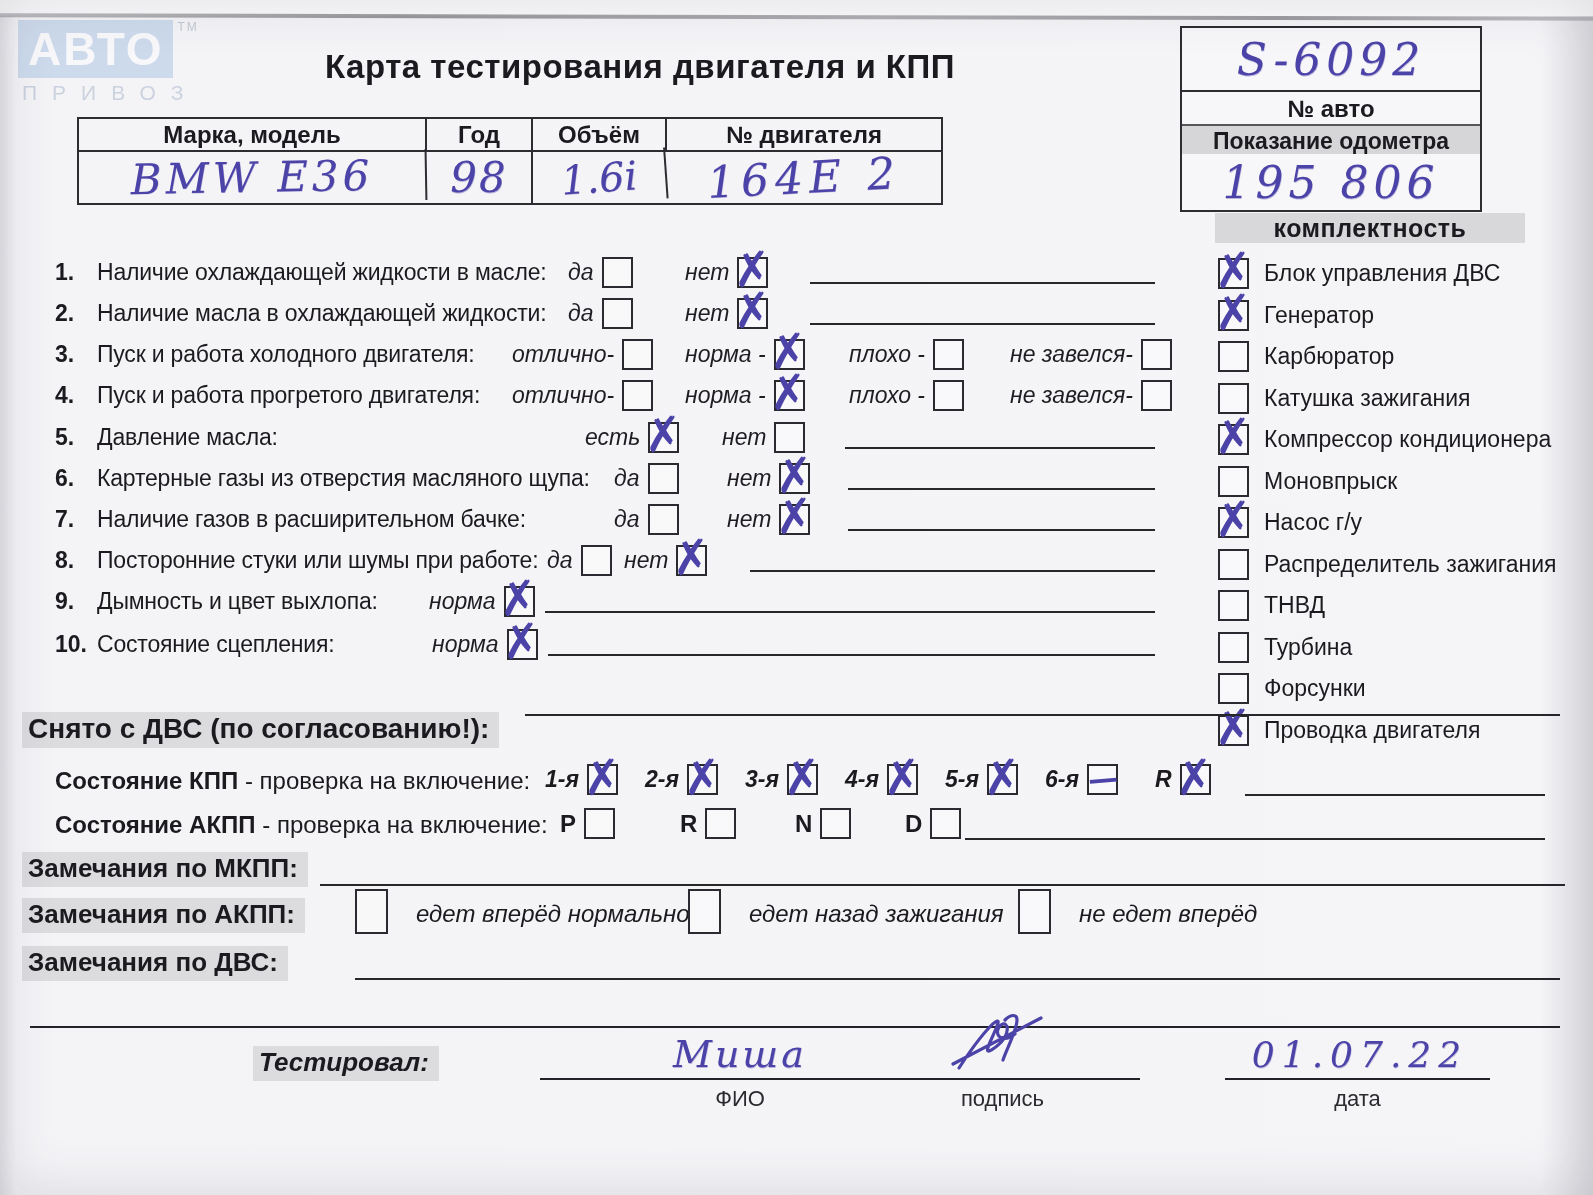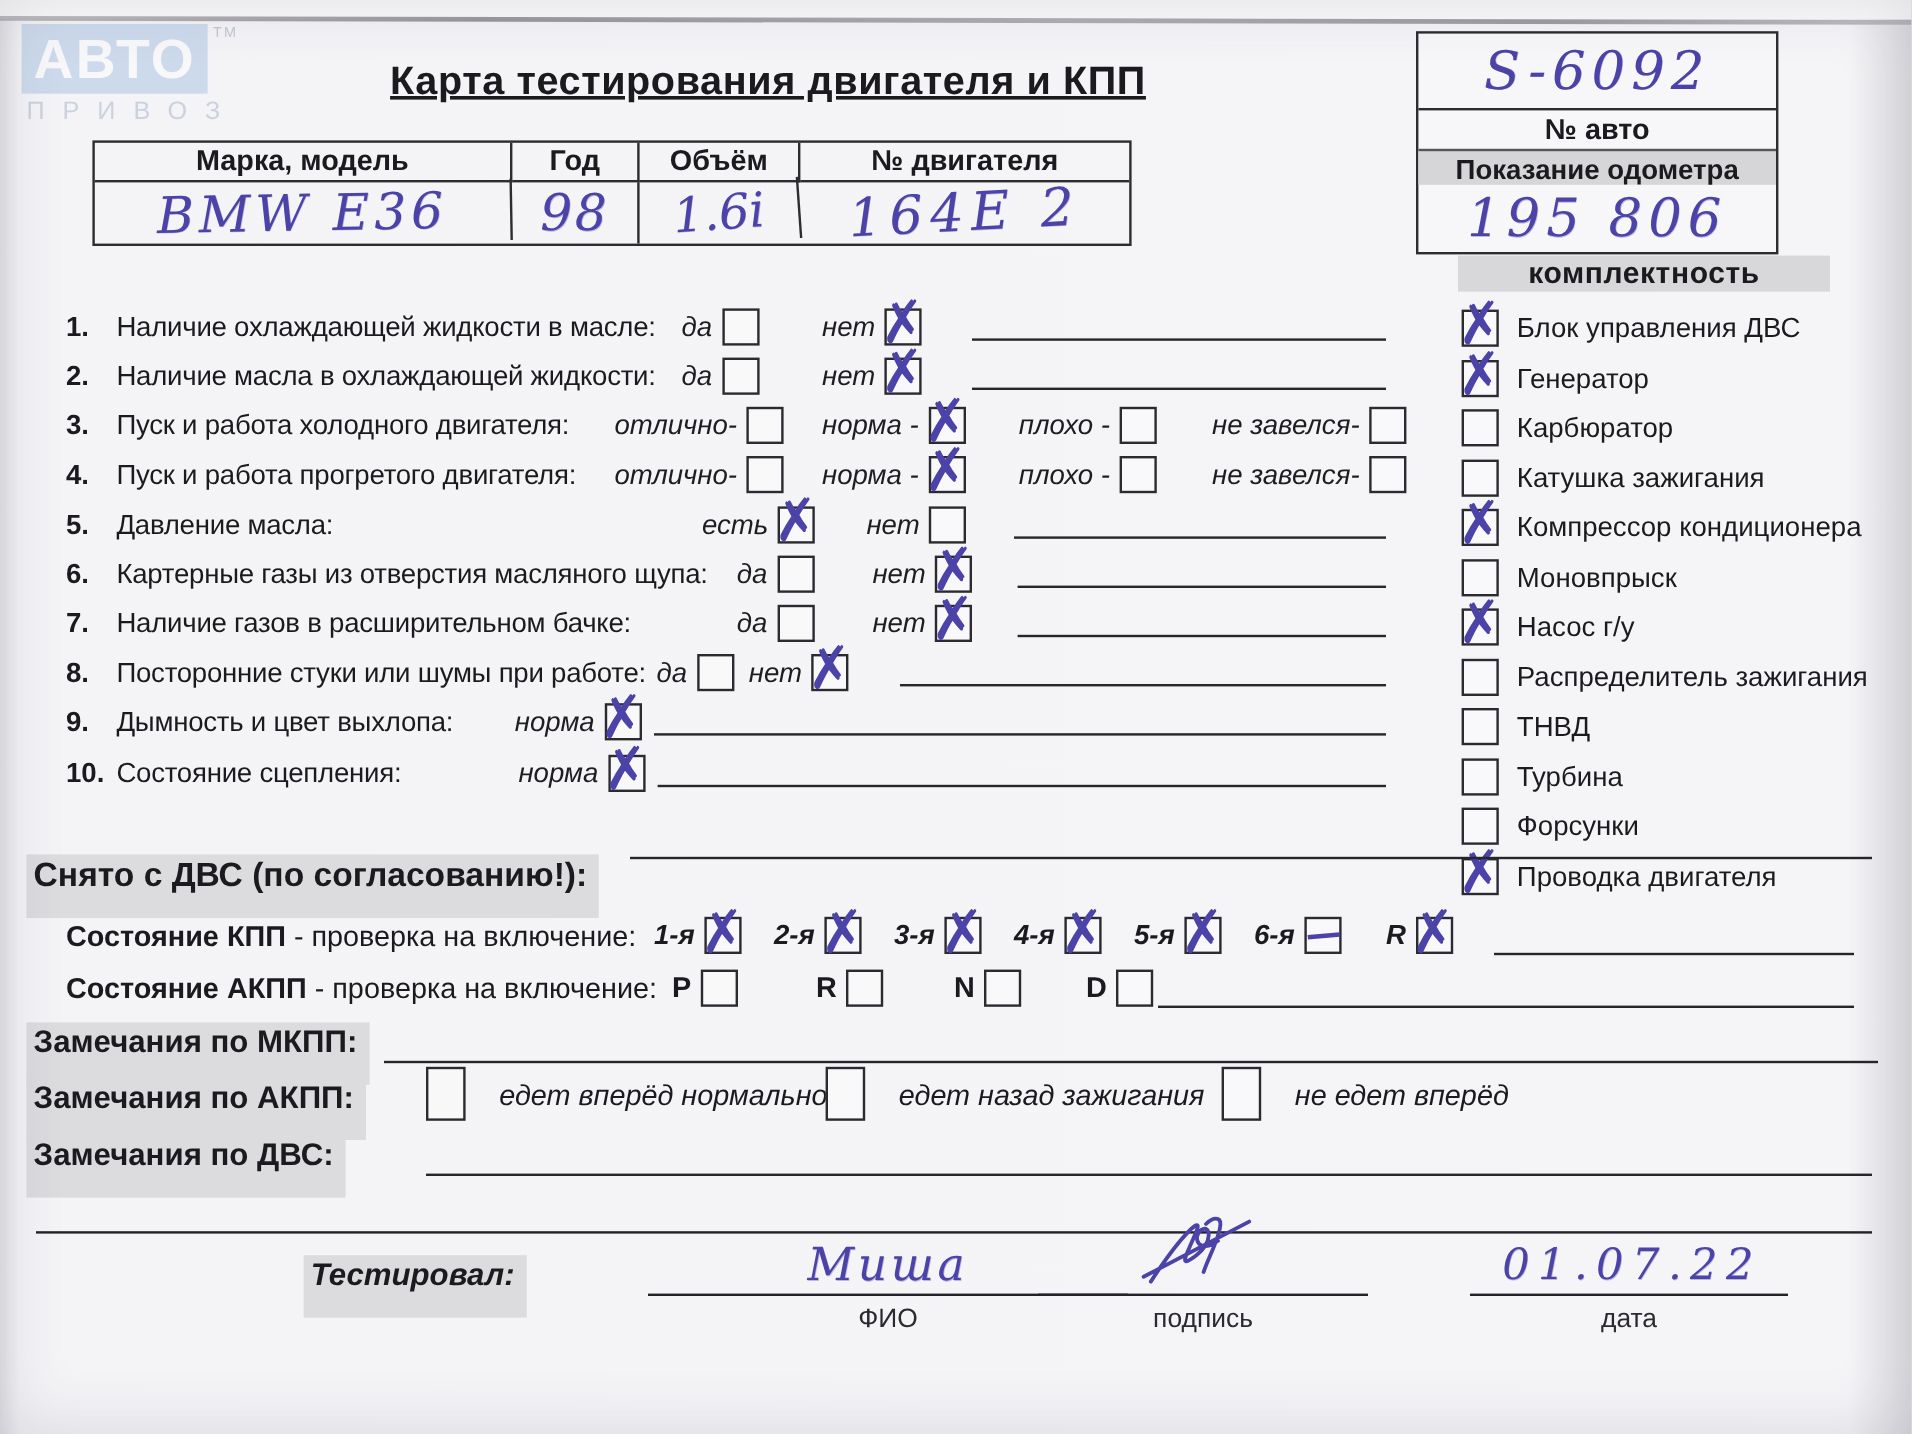--- a/index.html
+++ b/index.html
@@ -13,21 +13,21 @@
   .page::after{content:"";position:absolute;inset:0;box-shadow:inset 0 0 55px rgba(70,70,85,.16);pointer-events:none;z-index:60;}
   .top-strip{position:absolute;top:0;left:0;width:100%;height:16px;background:#fbfbfc;z-index:2;}
   .torn-edge{position:absolute;top:15px;left:0;width:101%;height:4px;background:linear-gradient(90deg,#8a8a90,#4c4c52 25%,#77777d 55%,#55555b 80%,#9a9aa0);opacity:.55;transform:rotate(.12deg);z-index:2;}
 
   
   .logo{position:absolute;left:18px;top:20px;opacity:.55;z-index:3;}
   .logo-top span.brand{display:inline-block;background:#afc6e4;color:#fdfdff;font-weight:bold;font-size:46px;letter-spacing:2px;padding:0 10px;line-height:58px;}
   .logo-top sup{color:#9aa6b8;font-size:12px;vertical-align:top;margin-left:4px;letter-spacing:2px;}
   .logo-bottom{color:#a9b8cc;font-size:21px;letter-spacing:15px;margin-top:3px;padding-left:4px;}
 
-  .title{position:absolute;left:250px;top:48px;width:780px;text-align:center;font-size:33px;font-weight:bold;letter-spacing:.5px;text-decoration:underline;}
+  .title{position:absolute;left:250px;top:48px;width:780px;text-align:center;font-size:33px;font-weight:bold;letter-spacing:.5px;}
 
   
   .auto-box{position:absolute;left:1180px;top:26px;width:302px;border:2.5px solid #2c2c31;background:rgba(255,255,255,.25);box-sizing:border-box;}
   .auto-box .rb{box-sizing:border-box;text-align:center;}
   .rb-val1{height:62px;display:flex;align-items:center;justify-content:center;}
   .rb-lab1{height:34px;border-top:2.5px solid #2c2c31;font-weight:bold;font-size:24px;line-height:34px;}
   .rb-lab2{height:30px;border-top:2px solid #55555a;font-weight:bold;font-size:23px;line-height:30px;background:#d6d5d8;}
   .rb-val2{height:56px;display:flex;align-items:center;justify-content:center;}
 
   .hw{font-family:"DejaVu Serif",serif;font-style:italic;color:#4c43a8;text-shadow:.5px .5px 0 rgba(76,67,168,.35);white-space:nowrap;}
@@ -53,21 +53,21 @@
   .cb.mark-dash::after{content:"—";font-size:30px;transform:translate(-50%,-54%) rotate(-5deg);}
 
   
   .chk-row{position:absolute;left:55px;width:1112px;height:36px;display:flex;align-items:center;}
   .num{font-weight:bold;width:42px;font-size:23px;flex:none;}
   .lbl{font-size:23px;letter-spacing:-.2px;white-space:nowrap;}
   .opt{position:absolute;top:2px;display:flex;align-items:center;gap:8px;height:32px;}
   .opt i{font-style:italic;font-size:23px;white-space:nowrap;color:#1d1d22;}
   .wline{position:absolute;height:0;border-bottom:2.5px solid #26262b;top:28px;}
 
-  .band{background:#dcdbde;padding:1px 10px 20px 6px;text-align:right;}
+  .band{background:#dcdbde;padding:1px 10px 3px 6px;text-align:right;}
   .snyato{position:absolute;left:22px;top:712px;font-size:28px;font-weight:bold;}
   .snyato-line{position:absolute;left:525px;top:714px;width:1035px;height:0;border-bottom:2.5px solid #26262b;}
 
   .gear-row{position:absolute;left:55px;top:762px;width:1500px;height:38px;display:flex;align-items:center;}
   .gear-row .cap b{font-size:24px;}
   .gear-row .cap{font-size:24px;white-space:nowrap;}
   .gear{position:absolute;top:2px;display:flex;align-items:center;gap:8px;}
   .gear i{font-style:italic;font-weight:bold;font-size:23px;}
   .gear b.up{font-style:normal;font-size:24px;}
   .akpp-row{top:806px;}

